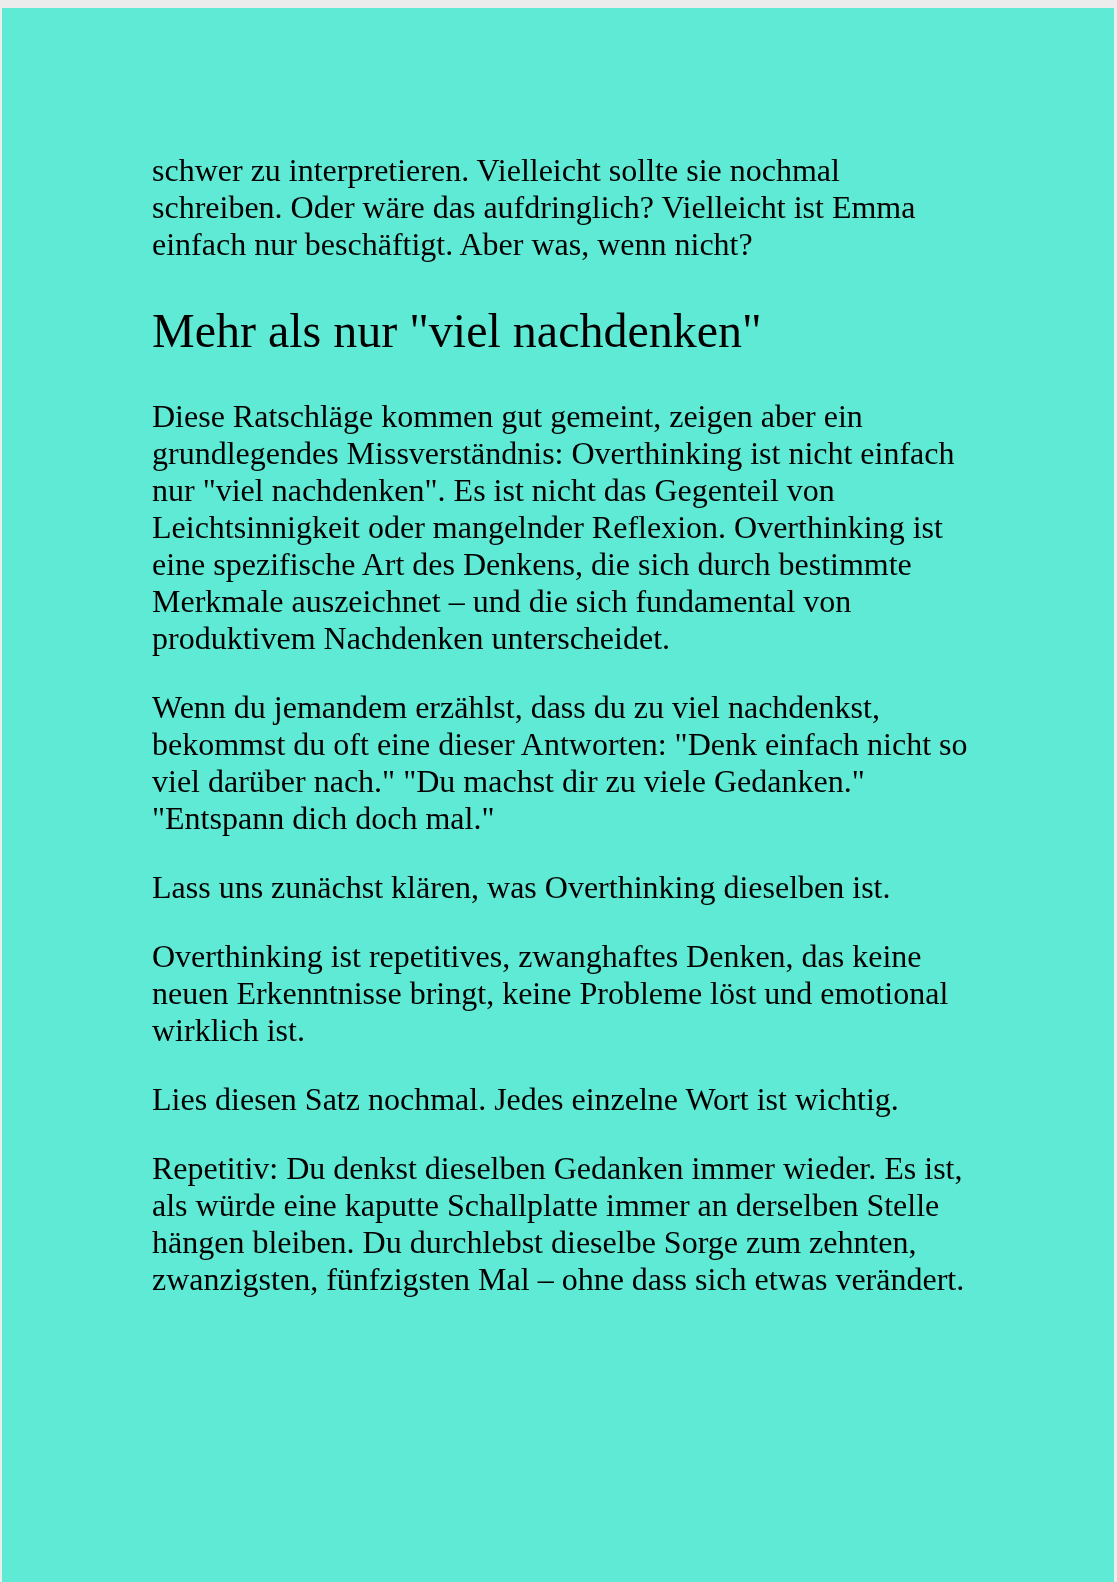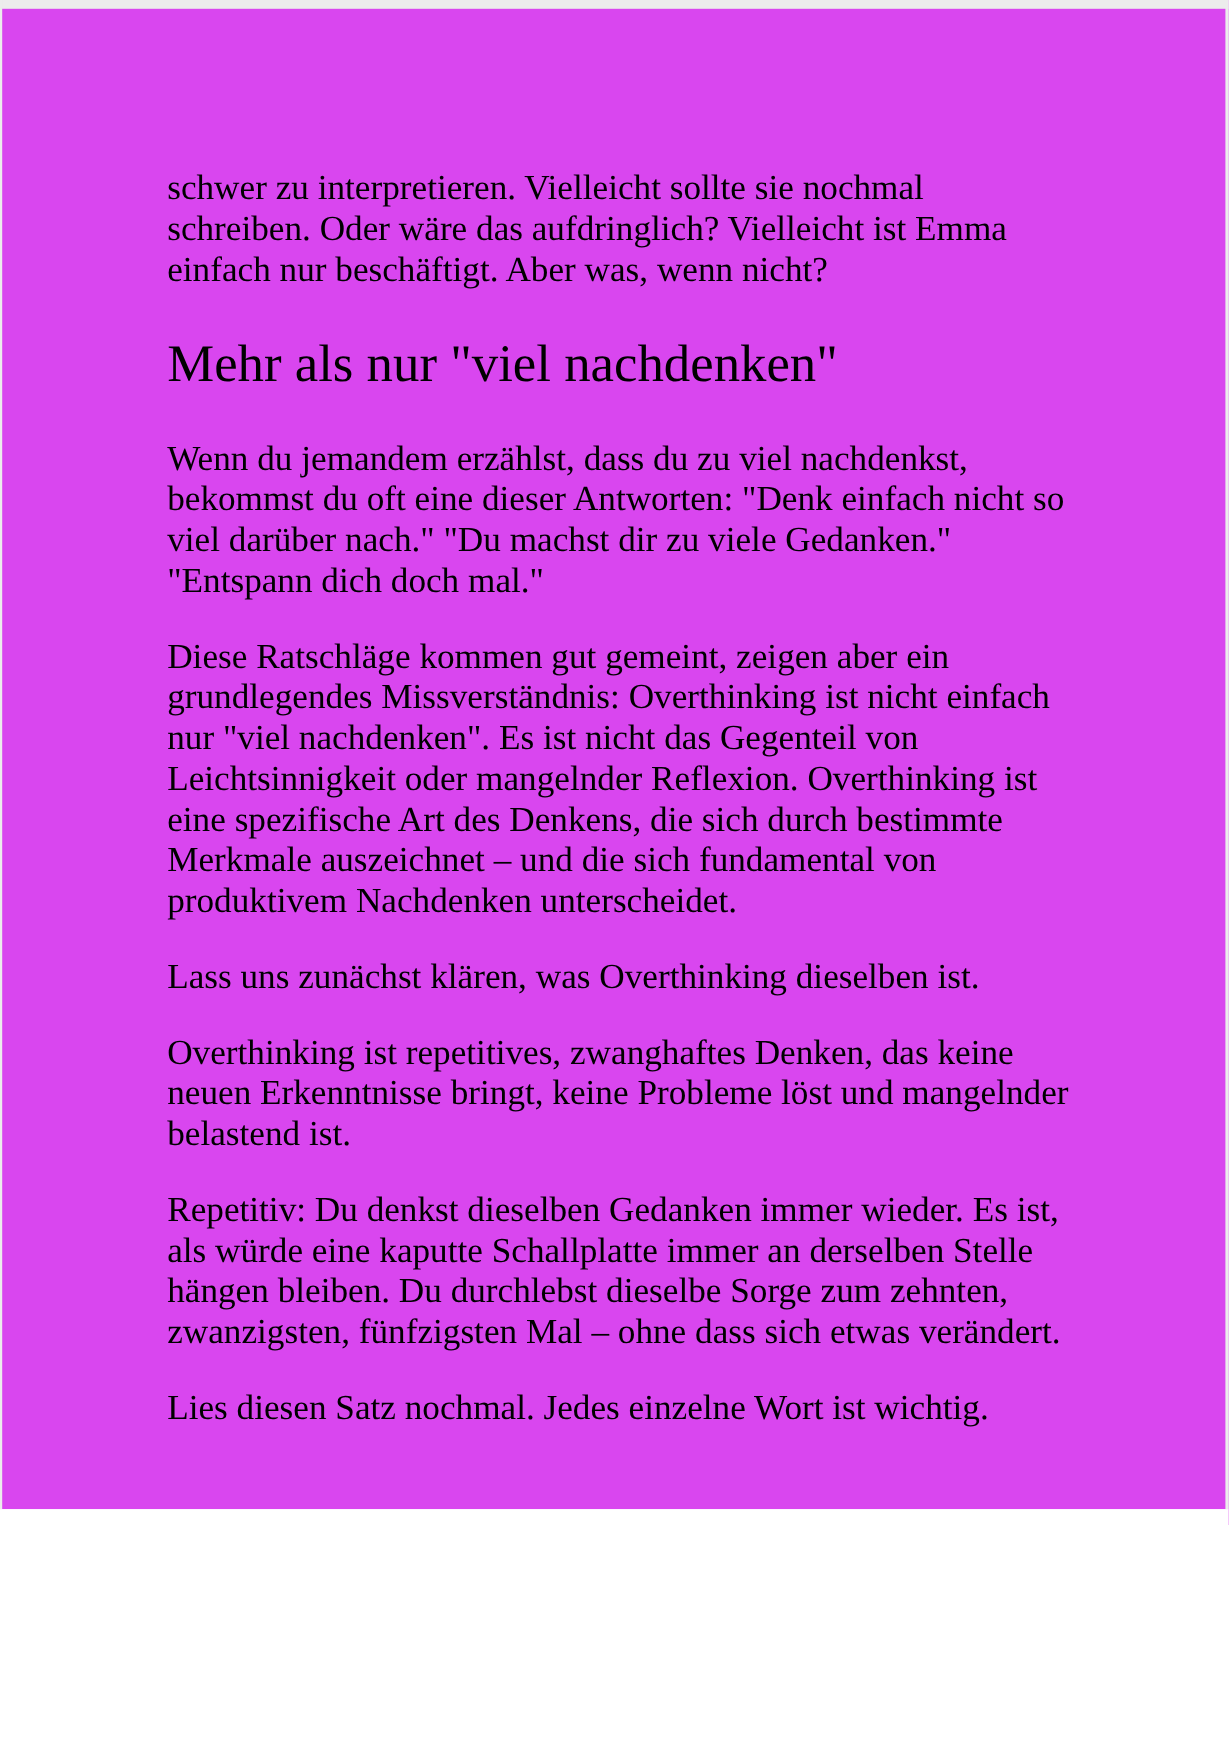--- a/index.html
+++ b/index.html
@@ -2,23 +2,23 @@
 <html><head>
 <meta charset="utf-8">
 <style>
   html, body {
     margin: 0;
     padding: 0;
     background: #ffffff;
   }
   .page {
     width: 1117px;
-    height: 1372px;
+    height: 1582px;
     box-sizing: border-box;
-    background: #d946ef;
+    background: #5eead4;
     border-left: 2px solid #ececec;
     border-right: 3px solid #ececec;
     border-top: 8px solid #ececec;
     overflow: hidden;
     position: relative;
   }
   .doc {
     box-sizing: border-box;
     width: 100%;
     height: 100%;
@@ -39,20 +39,20 @@
     letter-spacing: 0;
   }
 </style>
 </head>
 <body>
 
 <div class="page">
   <article class="doc" id="doc">
       <p>schwer zu interpretieren. Vielleicht sollte sie nochmal schreiben. Oder wäre das aufdringlich? Vielleicht ist Emma einfach nur beschäftigt. Aber was, wenn nicht?</p>
       <h1>Mehr als nur "viel nachdenken"</h1>
+      <p>Diese Ratschläge kommen gut gemeint, zeigen aber ein grundlegendes Missverständnis: Overthinking ist nicht einfach nur "viel nachdenken". Es ist nicht das Gegenteil von Leichtsinnigkeit oder mangelnder Reflexion. Overthinking ist eine spezifische Art des Denkens, die sich durch bestimmte Merkmale auszeichnet – und die sich fundamental von produktivem Nachdenken unterscheidet.</p>
       <p>Wenn du jemandem erzählst, dass du zu viel nachdenkst, bekommst du oft eine dieser Antworten: "Denk einfach nicht so viel darüber nach." "Du machst dir zu viele Gedanken." "Entspann dich doch mal."</p>
-      <p>Diese Ratschläge kommen gut gemeint, zeigen aber ein grundlegendes Missverständnis: Overthinking ist nicht einfach nur "viel nachdenken". Es ist nicht das Gegenteil von Leichtsinnigkeit oder mangelnder Reflexion. Overthinking ist eine spezifische Art des Denkens, die sich durch bestimmte Merkmale auszeichnet – und die sich fundamental von produktivem Nachdenken unterscheidet.</p>
       <p>Lass uns zunächst klären, was Overthinking dieselben ist.</p>
-      <p>Overthinking ist repetitives, zwanghaftes Denken, das keine neuen Erkenntnisse bringt, keine Probleme löst und mangelnder belastend ist.</p>
+      <p>Overthinking ist repetitives, zwanghaftes Denken, das keine neuen Erkenntnisse bringt, keine Probleme löst und emotional wirklich ist.</p>
+      <p>Lies diesen Satz nochmal. Jedes einzelne Wort ist wichtig.</p>
       <p>Repetitiv: Du denkst dieselben Gedanken immer wieder. Es ist, als würde eine kaputte Schallplatte immer an derselben Stelle hängen bleiben. Du durchlebst dieselbe Sorge zum zehnten, zwanzigsten, fünfzigsten Mal – ohne dass sich etwas verändert.</p>
-      <p>Lies diesen Satz nochmal. Jedes einzelne Wort ist wichtig.</p>
     </article>
 </div>
 
 </body></html>

